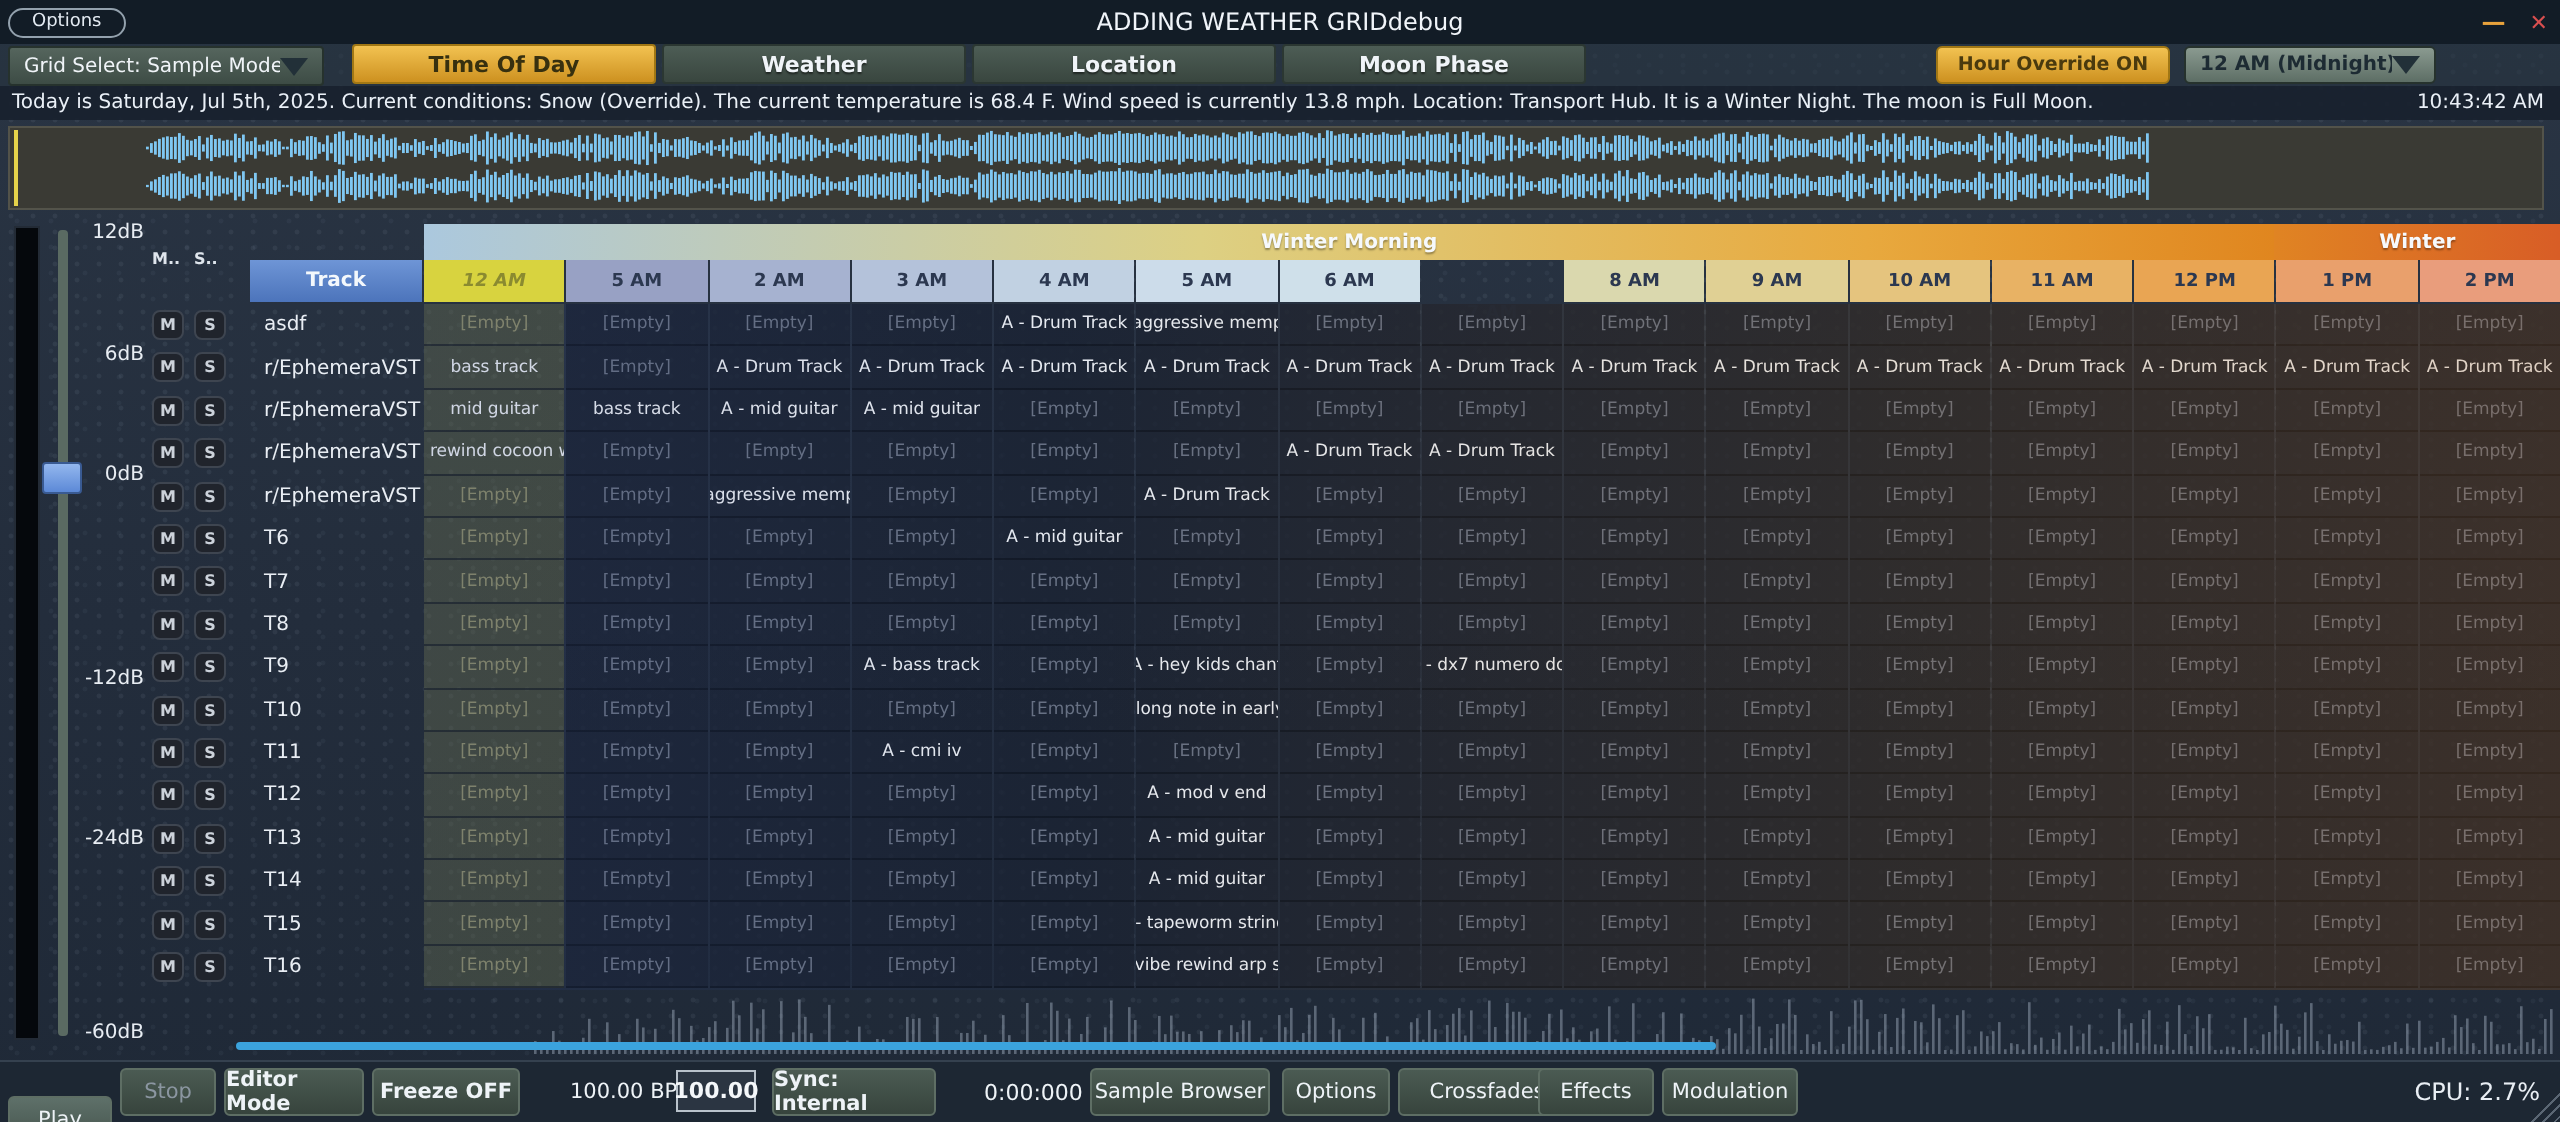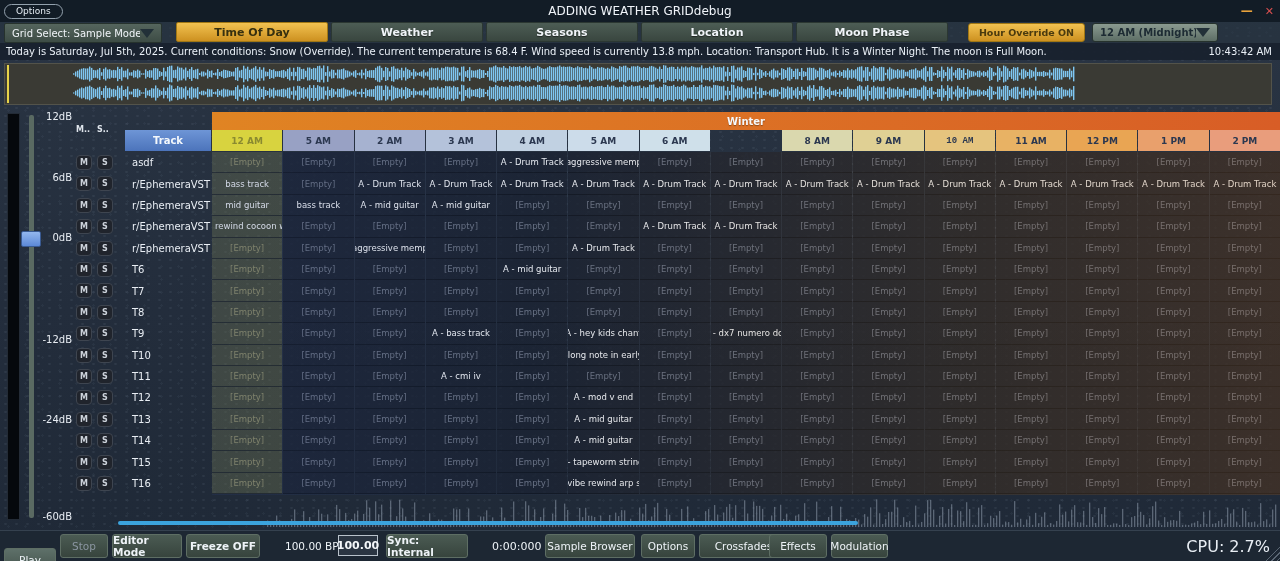--- a/index.html
+++ b/index.html
@@ -88,21 +88,21 @@
   .transport{position:absolute;left:0;top:530px;width:1280px;height:31px;background:#1d2733;border-top:1px solid #35414f;box-sizing:border-box;}
   .tbtn{position:absolute;top:3px;height:24px;border-radius:3px;background:linear-gradient(#4b5b53,#37443d);
        border:1px solid #5e6e64;box-sizing:border-box;color:#eef3f7;font-size:10.5px;
        display:flex;align-items:center;justify-content:center;font-family:"DejaVu Sans",sans-serif;}
   .tbtn.lite{background:linear-gradient(#5e7069,#45544d);}
   .tbtn.dim{color:#8b96a1;}
   .tbtn.bold{font-weight:bold;}
   .tlabel{position:absolute;top:3px;height:24px;display:flex;align-items:center;font-size:10.5px;color:#eef3f7;}
   .bpm-input{position:absolute;left:338px;top:4px;width:40px;height:21px;background:#2b3542;border:1px solid #b9c2cb;
        box-sizing:border-box;color:#f4f7fa;font-size:11px;font-weight:bold;display:flex;align-items:center;justify-content:center;}
-  .cpu{position:absolute;right:10px;top:3px;height:24px;display:flex;align-items:center;font-size:16px;color:#e9eef4;}
+  .cpu{position:absolute;right:10px;top:3px;height:24px;display:flex;align-items:center;font-size:12px;color:#e9eef4;}
   .grip{position:absolute;right:0;bottom:0;width:18px;height:18px;
        background:repeating-linear-gradient(135deg,transparent 0 3px,#5a6673 3px 4px);
        clip-path:polygon(100% 0,100% 100%,0 100%);}
   svg{display:block;}
 </style>
 </head>
 <body>
 
 <div id="app">
 
@@ -116,21 +116,20 @@
   </div>
 
   <div class="toolbar">
     <div class="dropdown grid-select">
       <span class="dd-label">Grid Select: Sample Mode</span>
       <span class="dd-arrow"></span>
     </div>
     <div class="tabs" id="tabs">
         <div class="tab active">Time Of Day</div>
         <div class="tab">Weather</div>
-        <div class="tab">Seasons</div>
         <div class="tab">Location</div>
         <div class="tab">Moon Phase</div>
       </div>
     <div class="gold-btn">Hour Override ON</div>
     <div class="dropdown hour-select">
       <span class="dd-label">12 AM (Midnight)</span>
       <span class="dd-arrow"></span>
     </div>
   </div>
 
@@ -1188,35 +1187,36 @@
       <div class="ms-btn" style="left: 97px; top: 411.8px;">S</div>
       <div class="ms-btn" style="left: 76px; top: 433.2px;">M</div>
       <div class="ms-btn" style="left: 97px; top: 433.2px;">S</div>
       <div class="ms-btn" style="left: 76px; top: 454.6px;">M</div>
       <div class="ms-btn" style="left: 97px; top: 454.6px;">S</div>
       <div class="ms-btn" style="left: 76px; top: 476px;">M</div>
       <div class="ms-btn" style="left: 97px; top: 476px;">S</div>
     </div>
 
   <div class="season-bands" id="bands">
+      <div class="band band-1" style="flex-grow: 8;">Winter Morning</div>
       <div class="band band-2" style="flex-grow: 1;">Winter</div>
     </div>
   <div class="track-header">Track</div>
   <div class="hour-headers" id="hourheads">
-      <div class="hour-cell sel" style="background: rgb(216, 211, 63);">12 AM</div>
+      <div class="hour-cell sel" style="background: rgb(216, 211, 63); font-style: italic;">12 AM</div>
       <div class="hour-cell" style="background: rgb(152, 161, 196);">5 AM</div>
       <div class="hour-cell" style="background: rgb(166, 178, 208);">2 AM</div>
       <div class="hour-cell" style="background: rgb(180, 194, 218);">3 AM</div>
       <div class="hour-cell" style="background: rgb(193, 209, 226);">4 AM</div>
       <div class="hour-cell" style="background: rgb(204, 220, 234);">5 AM</div>
       <div class="hour-cell" style="background: rgb(207, 224, 234);">6 AM</div>
       <div class="hour-cell" style="background: rgb(213, 220, 210); margin-top: 27px;">7 AM</div>
       <div class="hour-cell" style="background: rgb(218, 216, 174);">8 AM</div>
       <div class="hour-cell" style="background: rgb(224, 208, 148);">9 AM</div>
-      <div class="hour-cell" style="background: rgb(229, 196, 126); font-family: Liberation Mono, monospace;">10 AM</div>
+      <div class="hour-cell" style="background: rgb(229, 196, 126);">10 AM</div>
       <div class="hour-cell" style="background: rgb(232, 178, 100);">11 AM</div>
       <div class="hour-cell" style="background: rgb(233, 165, 83);">12 PM</div>
       <div class="hour-cell" style="background: rgb(233, 160, 108);">1 PM</div>
       <div class="hour-cell" style="background: rgb(233, 157, 124);">2 PM</div>
     </div>
 
   <div class="grid-rows" id="gridrows">
       <div class="grow">
         <div class="row-label">asdf</div>
         <div class="row-cells">
@@ -1888,17 +1888,17 @@
     <div class="tbtn bold" style="left:112px;width:70px;">Editor Mode</div>
     <div class="tbtn bold" style="left:186px;width:74px;">Freeze OFF</div>
     <div class="tlabel" style="left:285px;">100.00 BPM</div>
     <div class="bpm-input">100.00</div>
     <div class="tbtn bold" style="left:386px;width:82px;">Sync: Internal</div>
     <div class="tlabel" style="left:492px;font-size:11px;">0:00:000</div>
     <div class="tbtn" style="left:545px;width:90px;">Sample Browser</div>
     <div class="tbtn" style="left:641px;width:54px;">Options</div>
     <div class="tbtn" style="left:699px;width:89px;">Crossfades</div>
     <div class="tbtn" style="left:769px;width:58px;">Effects</div>
-    <div class="tbtn" style="left:831px;width:57px;">Modulation</div>
+    <div class="tbtn" style="left:831px;width:68px;">Modulation</div>
     <div class="cpu">CPU: 2.7%</div>
     <div class="grip"></div>
   </div>
 </div>
 
 </body></html>

